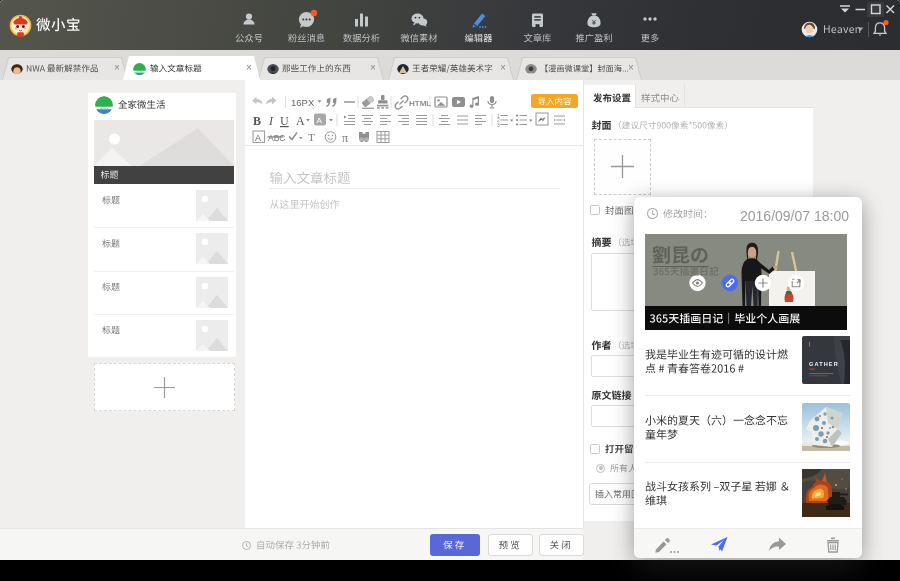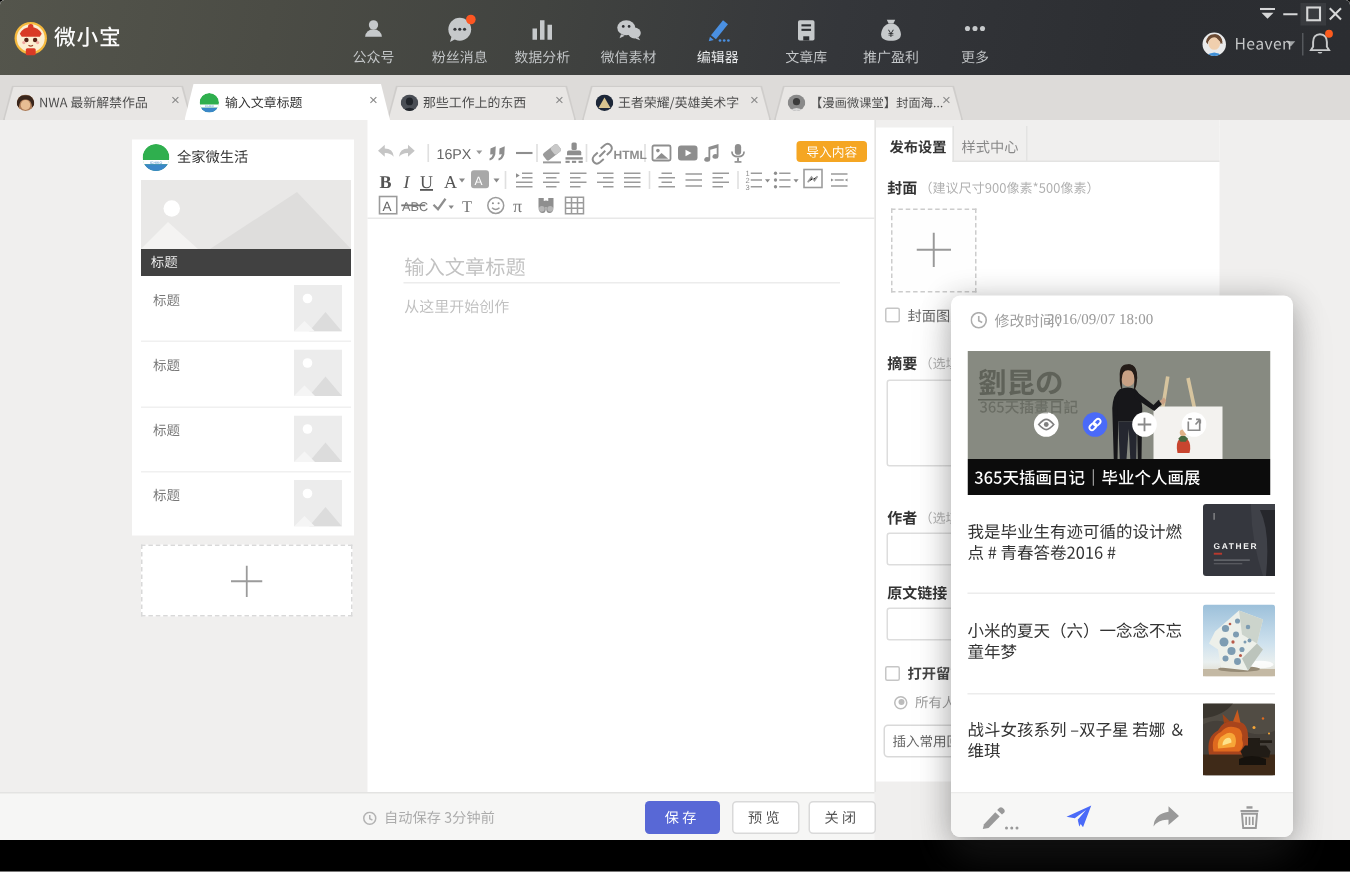--- a/index.html
+++ b/index.html
@@ -903,21 +903,21 @@
       <use href="#g151" x="3000"></use>
       <use href="#g152" x="4000"></use>
       <use href="#g153" x="5000"></use>
     </g>
   </svg>
 <div id="popup"></div>
 <svg class="abs" style="left:647px;top:208px;z-index:11" width="12" height="12">
     <circle cx="5.5" cy="5.5" r="5" fill="none" stroke="#adadad" stroke-width="1.1"></circle>
     <path d="M5.5 2.6 V5.8 L7.8 7" stroke="#adadad" stroke-width="1.1" fill="none"></path>
   </svg>
-<div class="abs" style="left:698px;top:208px;z-index:11;font-size:10px;color:#9a9a9a;letter-spacing:0px;font-family:Liberation Serif, serif">2016/09/07 18:00</div>
+<div class="abs" style="left:740px;top:208px;z-index:11;font-size:14px;color:#9a9a9a;letter-spacing:0px;font-family:Liberation Sans, sans-serif">2016/09/07 18:00</div>
 <svg class="abs" style="left:645px;top:234px;z-index:11" width="202" height="96" viewBox="0 0 202 96">
 <rect width="202" height="72" fill="#878a81"></rect>
 <rect y="72" width="202" height="24" fill="#0c0c0c"></rect>
 <g stroke="#d6c49e" stroke-width="2.4" fill="none">
       <path d="M133.5 17 L130 39"></path>
       <path d="M147 18 L151.5 39"></path>
     </g>
 <rect x="124" y="37" width="46" height="35" fill="#f3f2ef"></rect>
 <g>
       <path d="M140 68 Q138.5 61 141.5 58.5 L146.5 58.5 Q149.5 62 148 68 Z" fill="#c8452f"></path>

